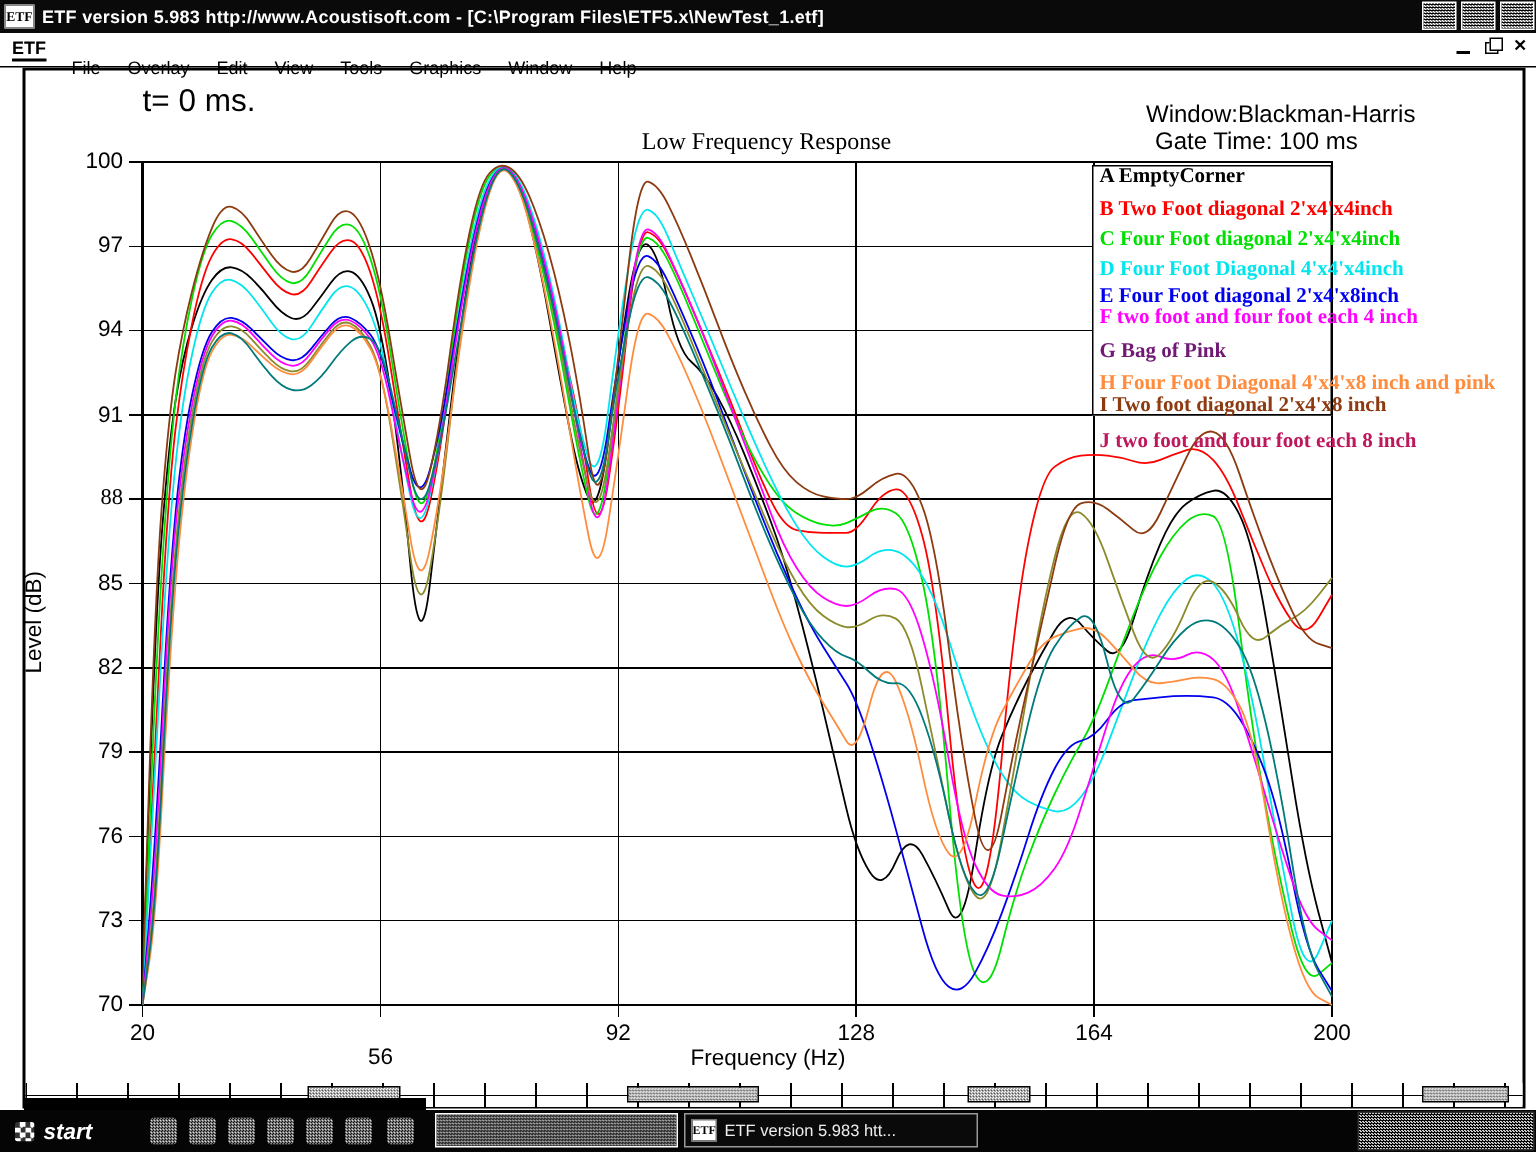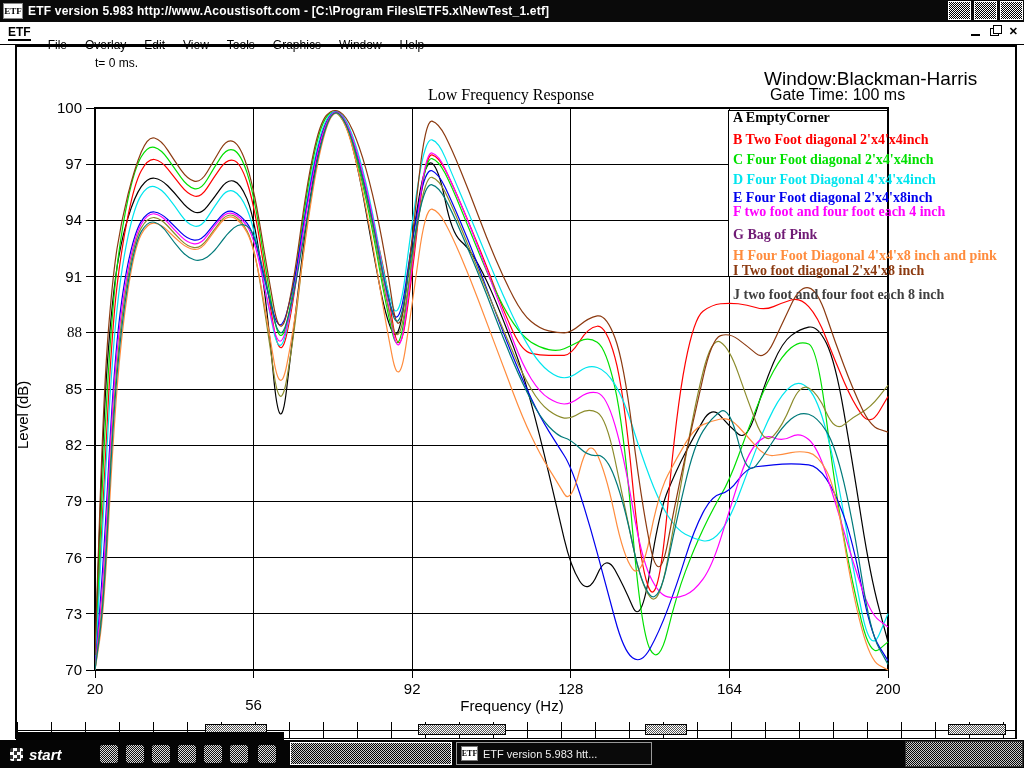--- a/index.html
+++ b/index.html
@@ -31,23 +31,23 @@
   .mdi-restore { width:9px; height:8px; border:1px solid #000; position:relative; background:#fff; }
   .mdi-restore:after { content:""; position:absolute; left:2px; top:-4px; width:7px; height:7px;
                        border:1px solid #000; background:#fff; }
   .mdi-close { font:bold 11px "Liberation Sans", sans-serif; line-height:9px; }
 
   
   .content-frame { left:15px; top:45px; width:1002px; height:694px;
                    border:2px solid #000; background:#fff; z-index:0; }
 
   .chart-label { position:absolute; color:#000; z-index:3; white-space:nowrap; }
-  .t-annotation { left:95px; top:56px; font-size:12px; }
+  .t-annotation { left:95px; top:56px; font-size:21px; }
   .chart-title { left:311px; top:86px; width:400px; text-align:center; font-size:16px;font-family:Liberation Serif, serif; }
-  .win-label   { left:764px; top:68px; font-size:19px; }
+  .win-label   { left:764px; top:68px; font-size:16px; }
   .gate-label  { left:770px; top:86px; font-size:16px; }
   .xaxis-label { left:312px; top:697px; width:400px; text-align:center; font-size:15px; }
   .yaxis-label { left:14px; top:329px; height:120px; font-size:15px;
                  writing-mode:vertical-rl; transform:rotate(180deg); }
 
   .xtick-label { position:absolute; top:680px; width:60px; text-align:center; font-size:15px; z-index:3; }
   .ytick-label { position:absolute; left:36px; width:46px; text-align:right; font-size:15px; z-index:3; }
 
   #plot-svg { position:absolute; left:0; top:0; z-index:2; pointer-events:none; }
 
@@ -189,21 +189,21 @@
 <div id="legend-layer">
     <div class="legend-entry" style="top: 110px; color: rgb(0, 0, 0); text-align: center;">A EmptyCorner</div>
     <div class="legend-entry" style="top: 132px; color: rgb(255, 0, 0);">B Two Foot diagonal 2'x4'x4inch</div>
     <div class="legend-entry" style="top: 152px; color: rgb(0, 224, 0);">C Four Foot diagonal 2'x4'x4inch</div>
     <div class="legend-entry" style="top: 172px; color: rgb(0, 229, 238);">D Four Foot Diagonal 4'x4'x4inch</div>
     <div class="legend-entry" style="top: 190px; color: rgb(0, 0, 238);">E Four Foot diagonal 2'x4'x8inch</div>
     <div class="legend-entry" style="top: 204px; color: rgb(255, 0, 255);">F two foot and four foot each 4 inch</div>
     <div class="legend-entry" style="top: 227px; color: #701a75;">G Bag of Pink</div>
     <div class="legend-entry" style="top: 248px; color: rgb(255, 140, 61);">H Four Foot Diagonal 4'x4'x8 inch and pink</div>
     <div class="legend-entry" style="top: 263px; color: rgb(140, 58, 16);">I Two foot diagonal 2'x4'x8 inch</div>
-    <div class="legend-entry" style="top: 287px; color: #404040;">J two foot and four foot each 8 inch</div>
+    <div class="legend-entry" style="top: 287px; color: #be185d;">J two foot and four foot each 8 inch</div>
   </div>
 <div id="tick-layer">
     <div class="xtick-label" style="left: 65px;">20</div>
     <div class="xtick-label" style="left: 223.6px; margin-top: 16px;">56</div>
     <div class="xtick-label" style="left: 382.2px;">92</div>
     <div class="xtick-label" style="left: 540.8px;">128</div>
     <div class="xtick-label" style="left: 699.4px;">164</div>
     <div class="xtick-label" style="left: 858px;">200</div>
     <div class="ytick-label" style="top: 99px;">100</div>
     <div class="ytick-label" style="top: 155.2px;">97</div>

